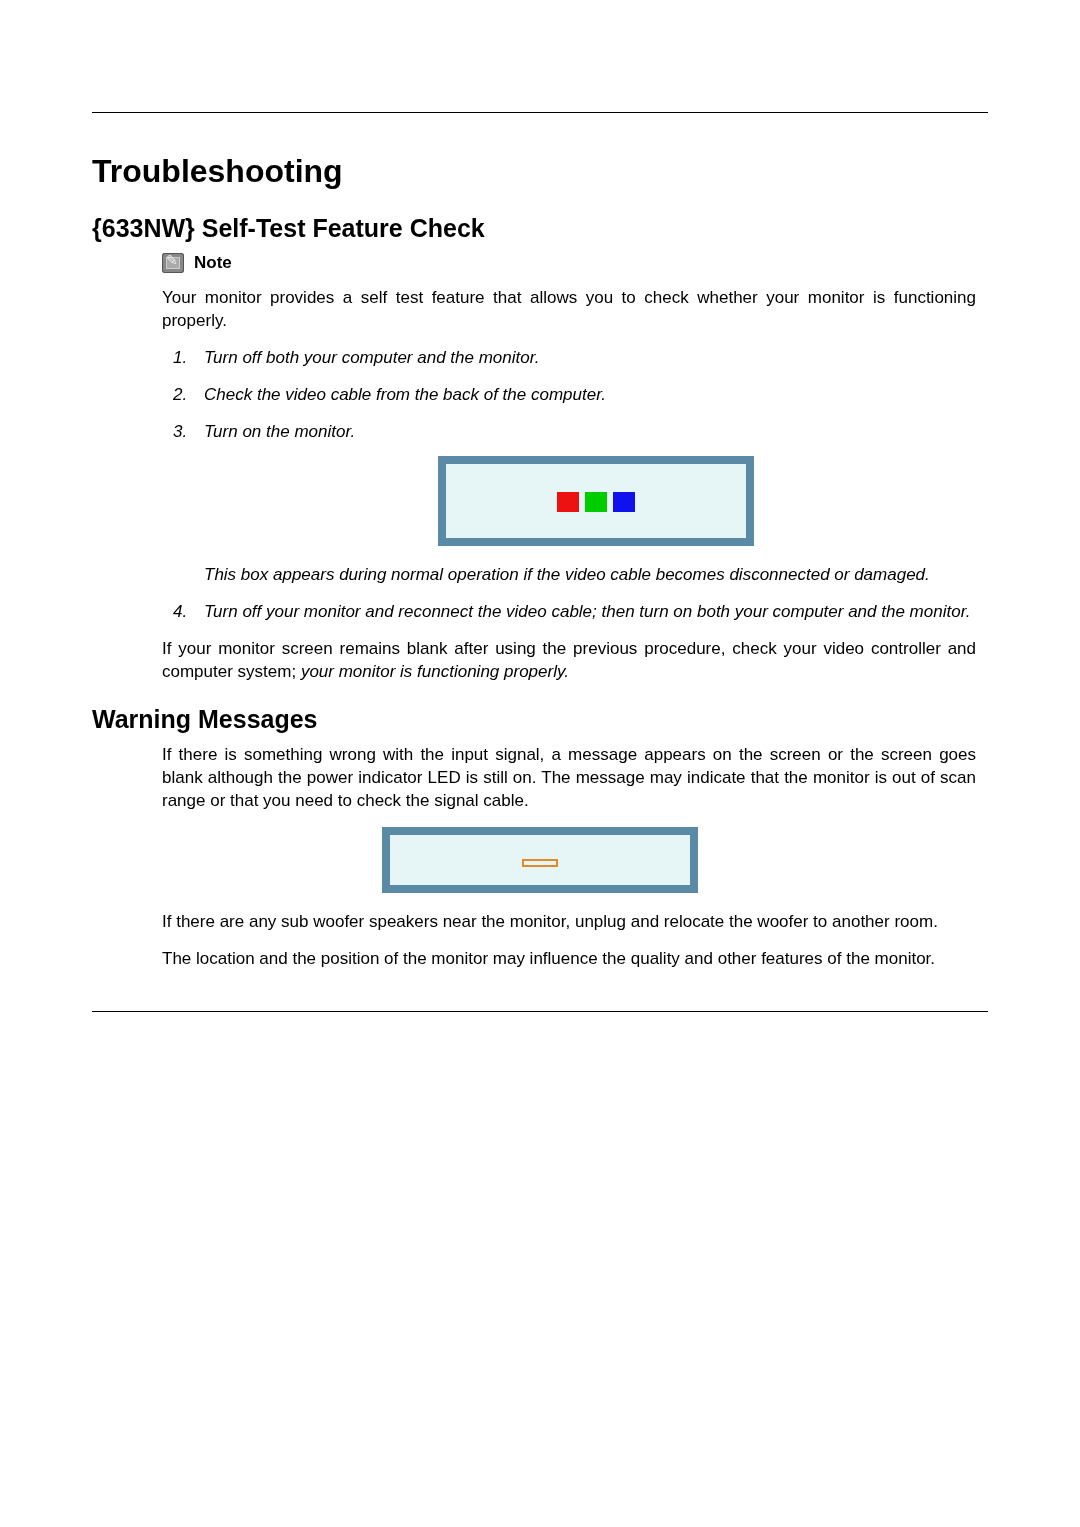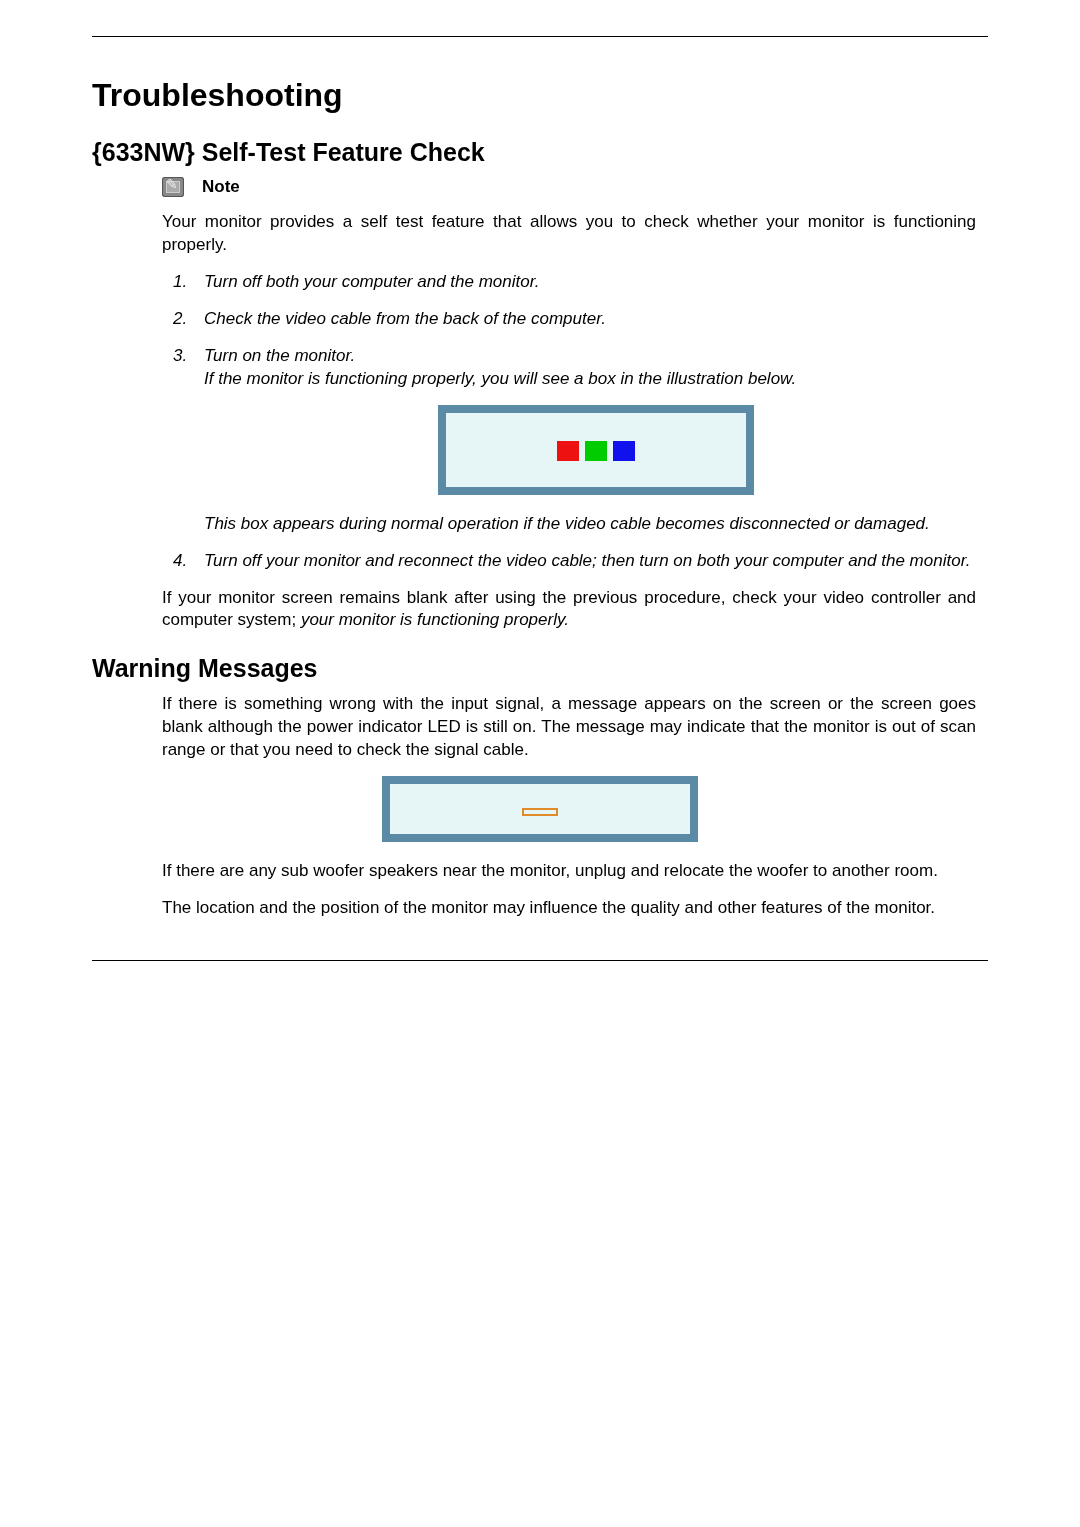--- a/index.html
+++ b/index.html
@@ -6,21 +6,21 @@
     margin: 0;
     padding: 0;
     background: #ffffff;
     font-family: Arial, Helvetica, sans-serif;
     color: #000;
   }
   .page {
     width: 1080px;
     min-height: 1527px;
     box-sizing: border-box;
-    padding: 36px 92px 60px 92px;
+    padding: 112px 92px 60px 92px;
   }
   .hr {
     border: none;
     border-top: 1px solid #000;
     margin: 0 0 40px 0;
   }
   .hr-bottom {
     border: none;
     border-top: 1px solid #000;
     margin: 40px 0 0 0;
@@ -32,21 +32,21 @@
   }
   h2.section {
     font-size: 25px;
     font-weight: bold;
     margin: 22px 0 10px 0;
   }
   .note-row {
     margin-left: 70px;
     display: flex;
     align-items: center;
-    gap: 18px;
+    gap: 10px;
     margin-bottom: 14px;
   }
   .note-icon {
     width: 22px;
     height: 20px;
     background: #888;
     border-radius: 3px;
     position: relative;
     box-shadow: inset 0 0 0 1px #555;
   }
@@ -172,21 +172,20 @@
   <div class="body-indent">
     <p class="body">Your monitor provides a self test feature that allows you to check whether your monitor is functioning properly.</p>
   </div>
 
 
   <ol class="steps">
     <li>Turn off both your computer and the monitor.</li>
     <li>Check the video cable from the back of the computer.</li>
     <li>
       <span>Turn on the monitor.</span>
-      <p class="body sub">If the monitor is functioning properly, you will see a box in the illustration below.</p>
 
       <div class="osd1">
         <div class="osd1-inner">
           <div class="osd1-title"></div>
           <div class="rgb">
             <span class="r"></span>
             <span class="g"></span>
             <span class="b"></span>
           </div>
         </div>

